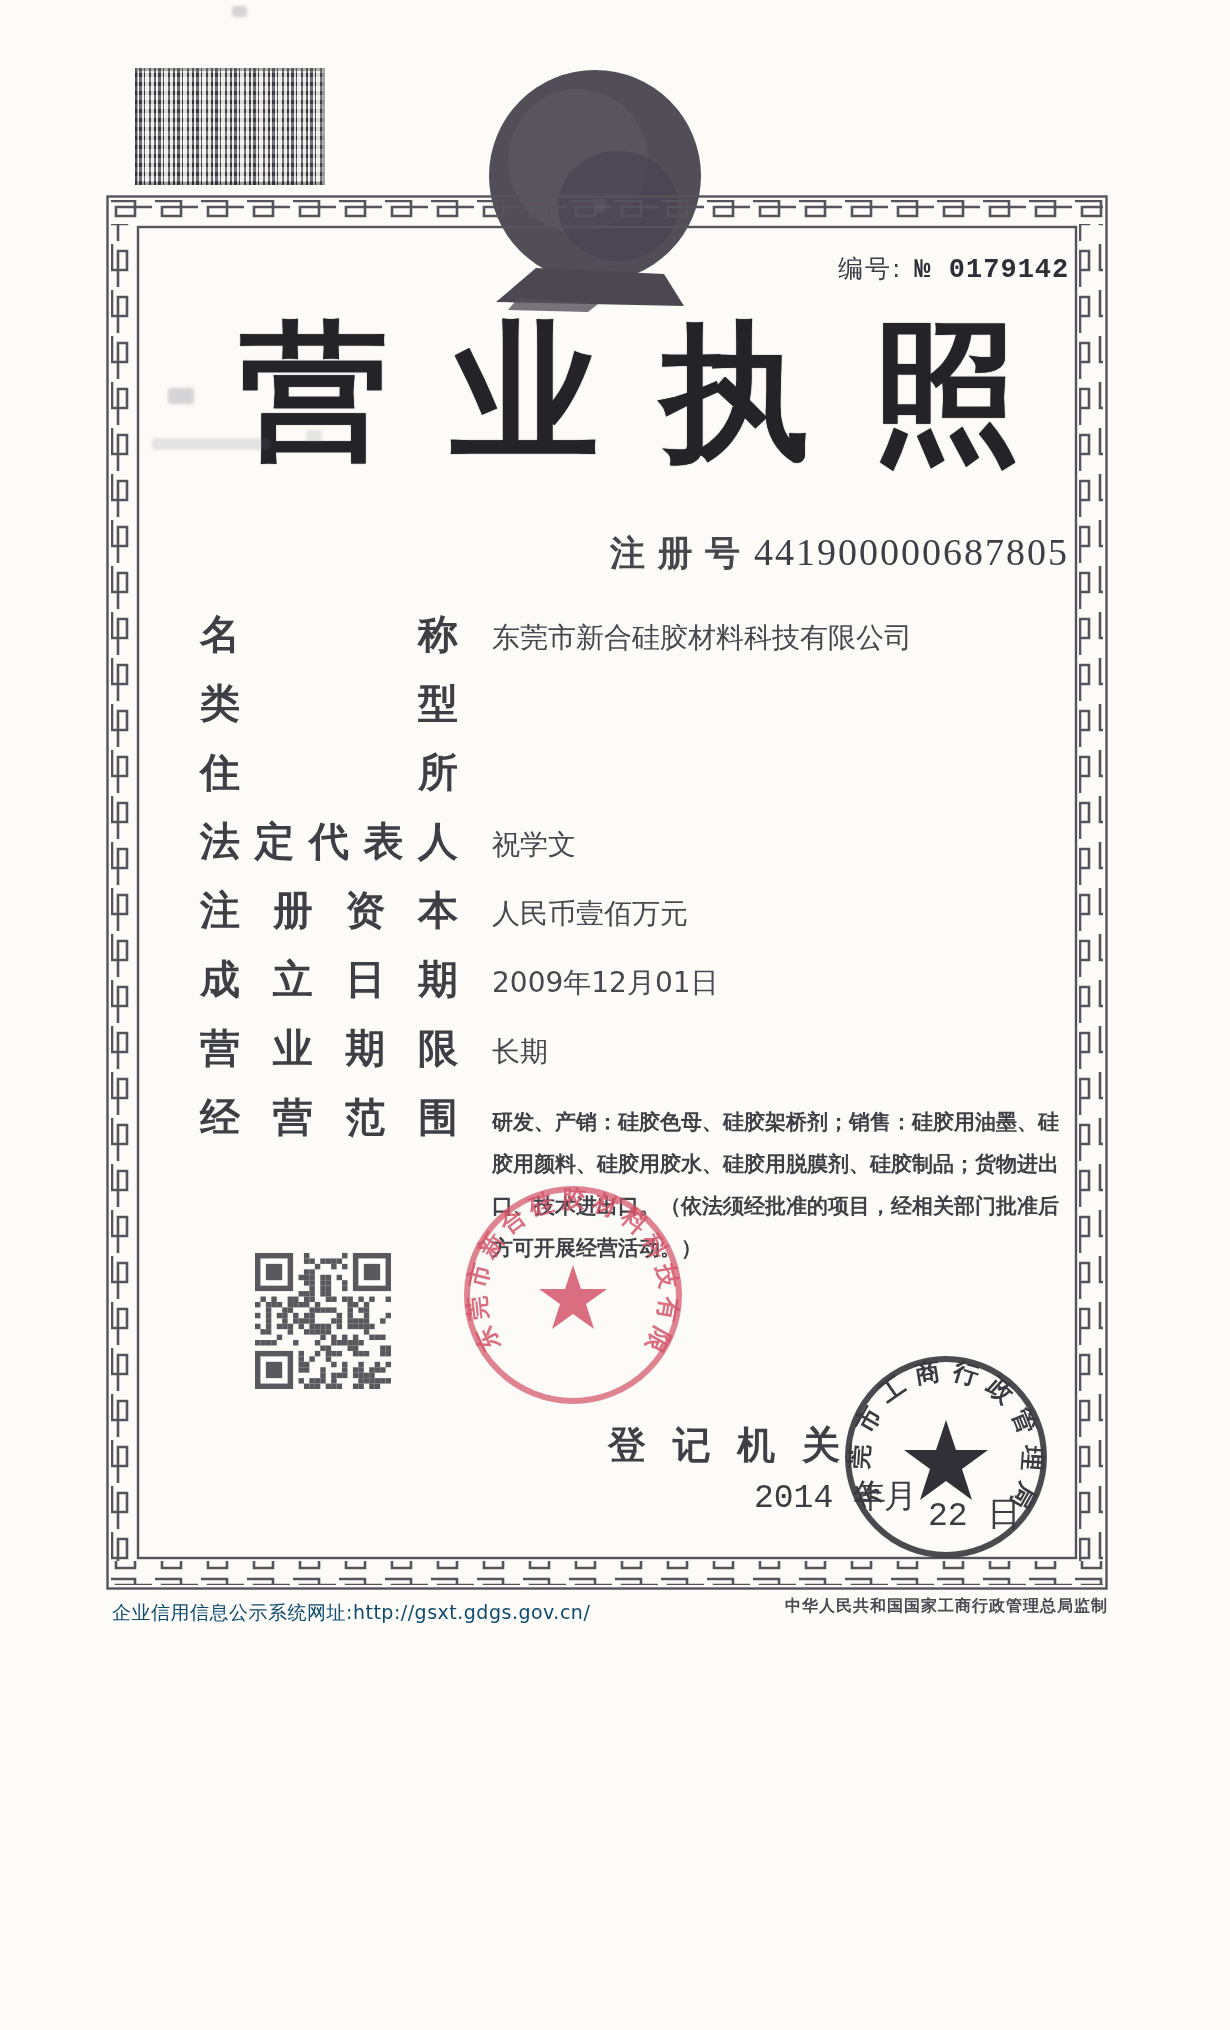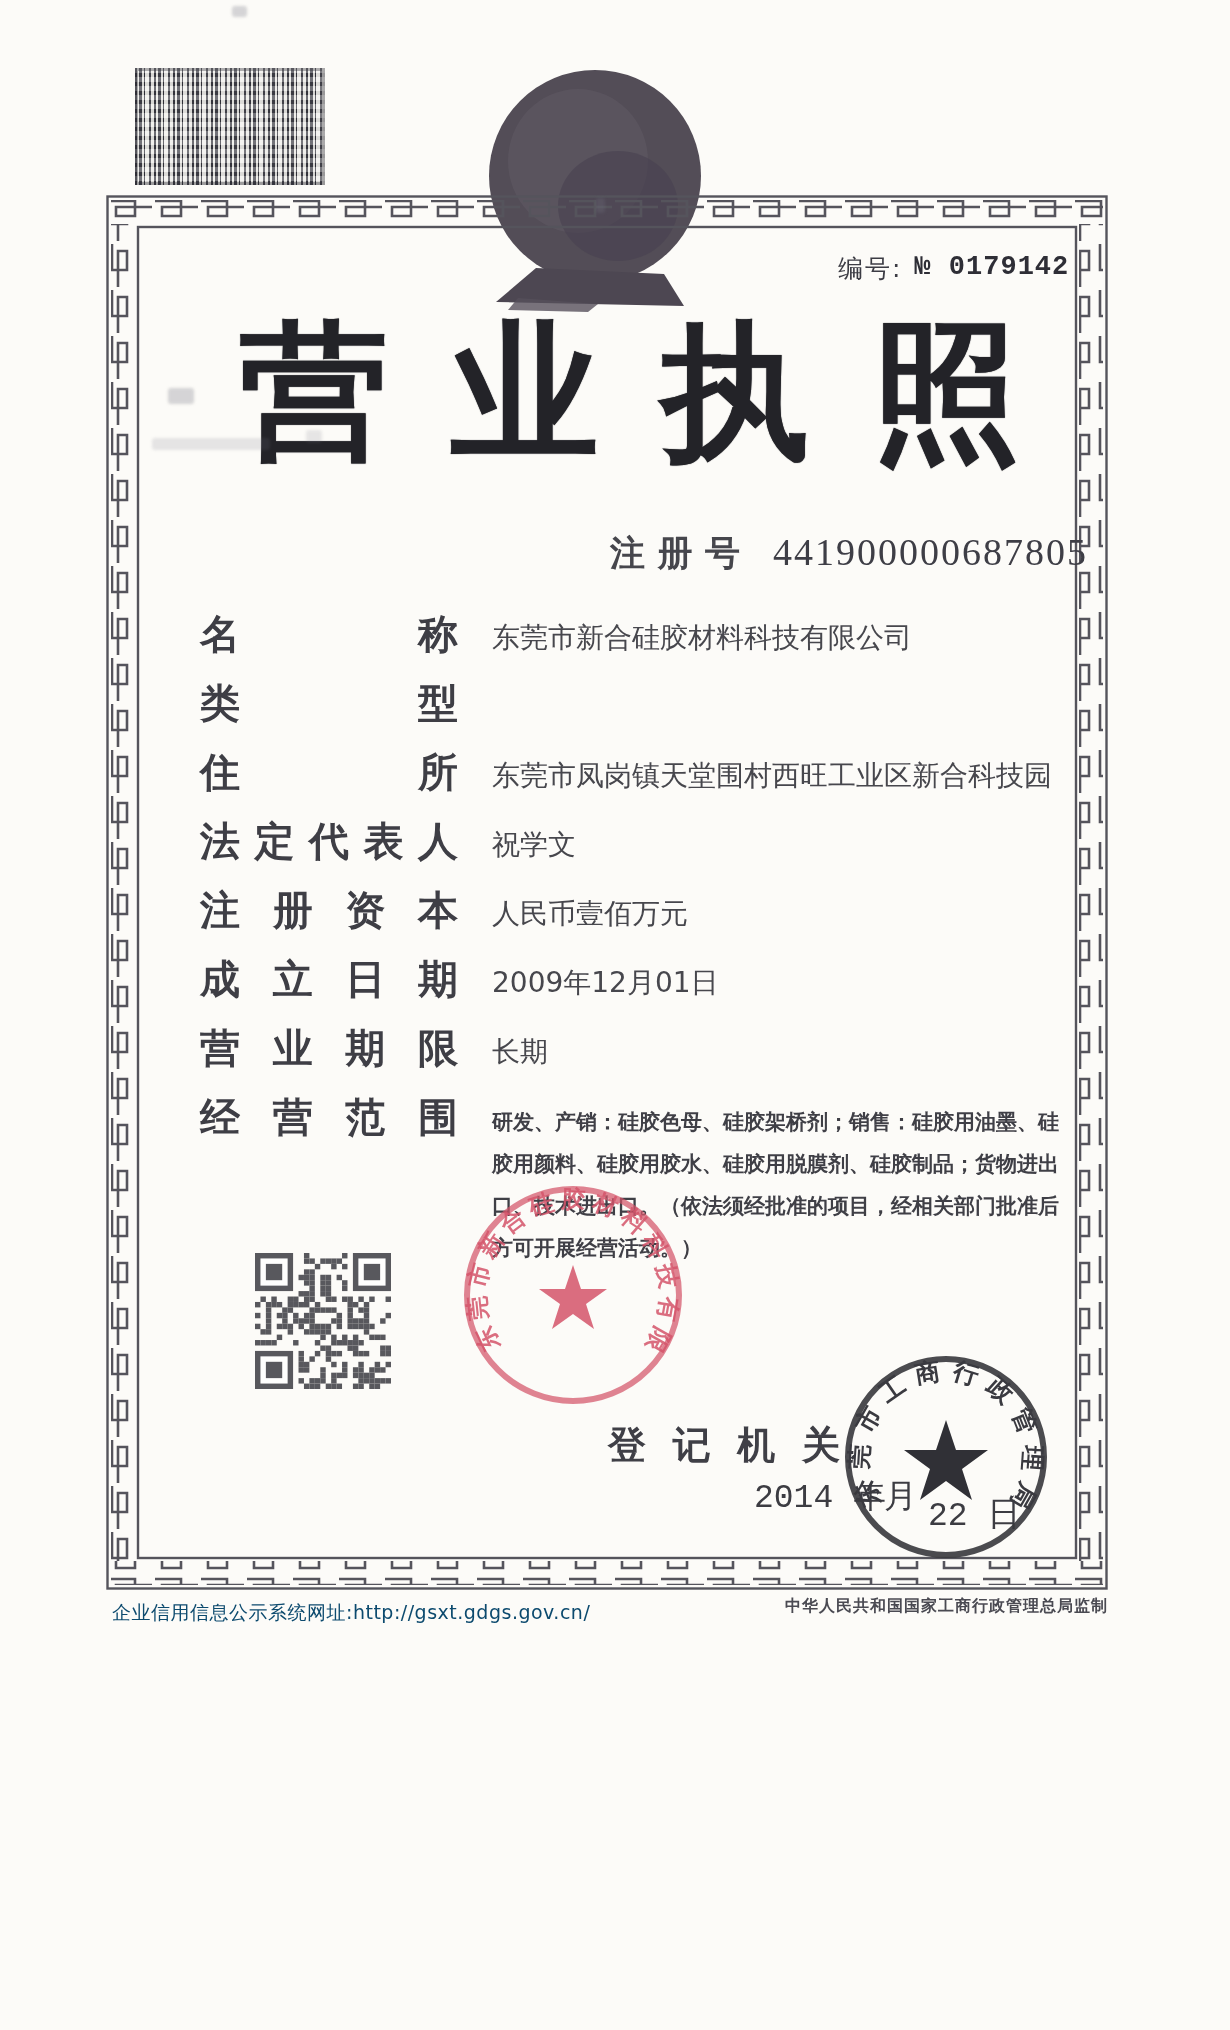--- a/index.html
+++ b/index.html
@@ -18,33 +18,33 @@
         #34343c 0 2px, #efeeea 2px 4px, #3c3c44 4px 7px, #e9e8e4 7px 9px,
         #2e2e36 9px 10px, #f0efeb 10px 14px, #42424a 14px 16px, #ebeae6 16px 19px);
     box-shadow:inset 0 0 0 3px rgba(40,40,48,.35);
     filter:blur(.4px);
   }
   
   .emblem{position:absolute;left:478px;top:66px;width:234px;height:246px;filter:blur(.6px);}
   
   .frame{position:absolute;left:106px;top:195px;width:1002px;height:1395px;}
   
-  .serial{position:absolute;left:838px;top:252px;display:flex;align-items:flex-start;gap:12px;}
+  .serial{position:absolute;left:838px;top:252px;display:flex;align-items:flex-end;gap:12px;}
   .serial .lbl{font-size:25px;color:#3c3c44;letter-spacing:2px;}
   .serial .num{font-family:Liberation Mono, monospace;font-size:27px;font-weight:600;color:#2e2e36;letter-spacing:1px;}
   
   .title{
     position:absolute;left:240px;top:318px;width:780px;
     font-size:148px;font-weight:900;color:#232328;line-height:1;
     text-shadow:0 0 1px #232328;
   }
   
   .regline{position:absolute;left:610px;top:530px;display:flex;align-items:baseline;}
   .regline .lbl{width:130px;font-size:35px;font-weight:600;color:#46464c;}
-  .regline .val{margin-left:33px;font-family:"Liberation Serif",serif;font-size:38px;color:#3e3e46;letter-spacing:2px;}
+  .regline .val{margin-left:14px;font-family:"Liberation Serif",serif;font-size:38px;color:#3e3e46;letter-spacing:2px;}
   
   .fields{position:absolute;left:200px;top:612px;width:872px;}
   .row{display:flex;align-items:flex-start;min-height:69px;}
   .row-label{width:258px;flex:0 0 258px;font-size:40px;font-weight:600;color:#3e3e45;line-height:1.1;}
   .row-value{margin-left:34px;font-size:28px;color:#47474d;padding-top:7px;line-height:1.35;}
   .row-value.scope{font-size:21px;font-weight:600;width:576px;line-height:42px;padding-top:6px;color:#3f3f46;}
   .spread{display:flex;justify-content:space-between;}
   
   .qr{position:absolute;left:255px;top:1253px;width:136px;height:136px;opacity:.85;filter:blur(.3px);}
   
@@ -135,21 +135,20 @@
           <span>类</span>
           <span>型</span>
         </div>
     </div>
 
     <div class="row">
       <div class="row-label spread">
           <span>住</span>
           <span>所</span>
         </div>
-      <div class="row-value">东莞市凤岗镇天堂围村西旺工业区新合科技园</div>
     </div>
 
     <div class="row">
       <div class="row-label spread">
           <span>法</span>
           <span>定</span>
           <span>代</span>
           <span>表</span>
           <span>人</span>
         </div>

